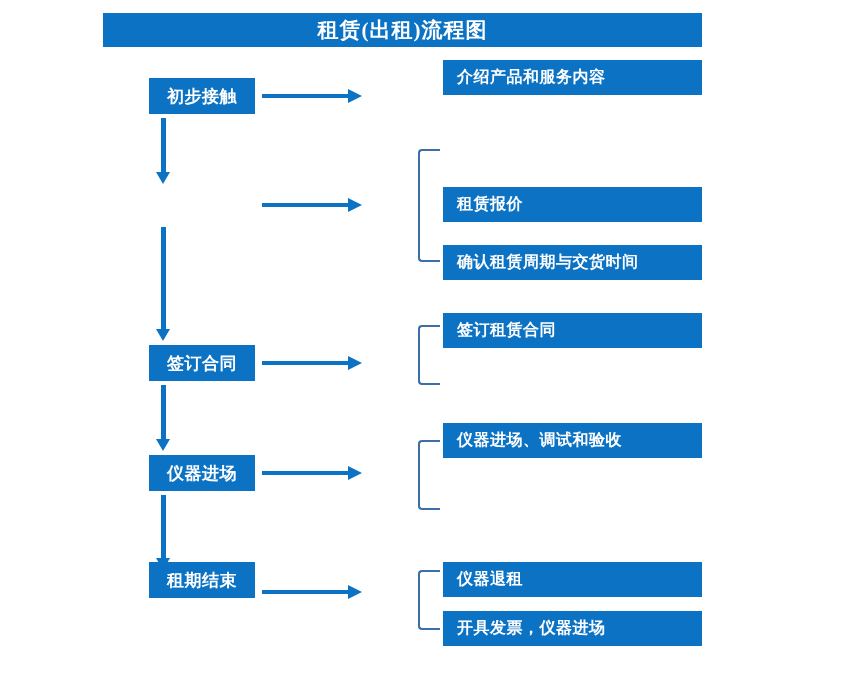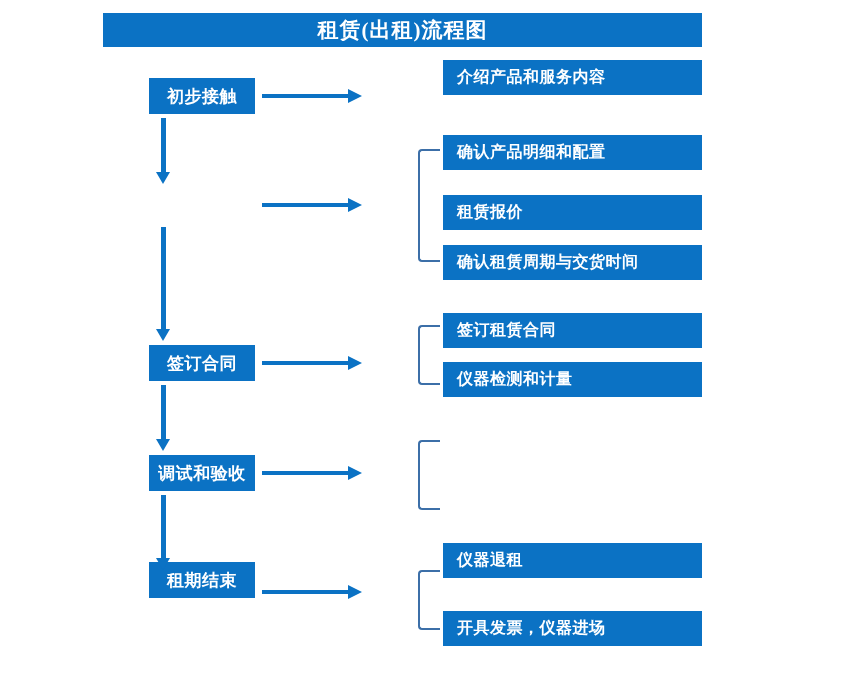--- a/index.html
+++ b/index.html
@@ -135,21 +135,21 @@
 </style>
 </head>
 <body>
 
 <div id="canvas">
 
   <div class="title-bar">租赁(出租)流程图</div>
 
   <div class="stage-box" style="top:78px;">初步接触</div>
   <div class="stage-box" style="top:345px;text-align:right;">签订合同</div>
-  <div class="stage-box" style="top:455px;">调试和验收</div>
+  <div class="stage-box" style="top:455px;">仪器进场</div>
   <div class="stage-box" style="top:562px;">租期结束</div>
 
   <div class="v-arrow" style="top:118px; height:66px;">
     <div class="shaft" style="height:54px;"></div>
     <div class="head" style="top:54px;"></div>
   </div>
   <div class="v-arrow" style="top:227px; height:114px;">
     <div class="shaft" style="height:102px;"></div>
     <div class="head" style="top:102px;"></div>
   </div>
@@ -182,21 +182,20 @@
     <div class="shaft"></div>
       <div class="head"></div>
   </div>
 
   <div class="bracket" style="top:149px; height:113px;"></div>
   <div class="bracket" style="top:325px; height:60px;"></div>
   <div class="bracket" style="top:440px; height:70px;"></div>
   <div class="bracket" style="top:570px; height:60px;"></div>
 
   <div class="detail-box" style="top:60px;">介绍产品和服务内容</div>
-  <div class="detail-box" style="top:135px;">确认产品明细和配置</div>
-  <div class="detail-box" style="top:195px;">租赁报价</div>
+  <div class="detail-box" style="top:187px;">租赁报价</div>
   <div class="detail-box" style="top:245px;">确认租赁周期与交货时间</div>
   <div class="detail-box" style="top:313px;text-align:center;">签订租赁合同</div>
-  <div class="detail-box" style="top:362px;">仪器检测和计量</div>
-  <div class="detail-box" style="top:543px;">仪器退租</div>
+  <div class="detail-box" style="top:423px;">仪器进场、调试和验收</div>
+  <div class="detail-box" style="top:562px;">仪器退租</div>
   <div class="detail-box" style="top:611px;">开具发票，仪器进场</div>
 
 </div>
 
 </body></html>

